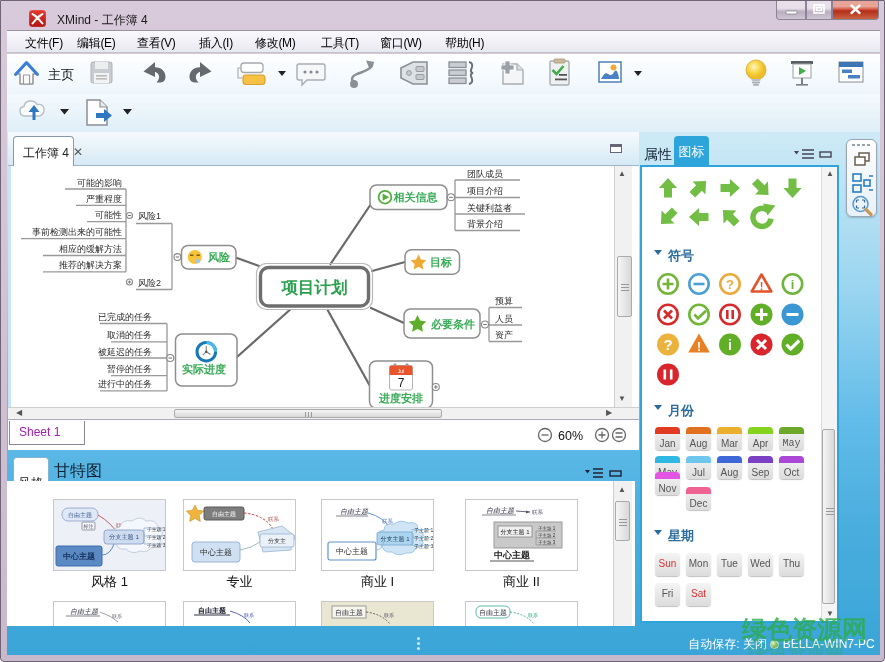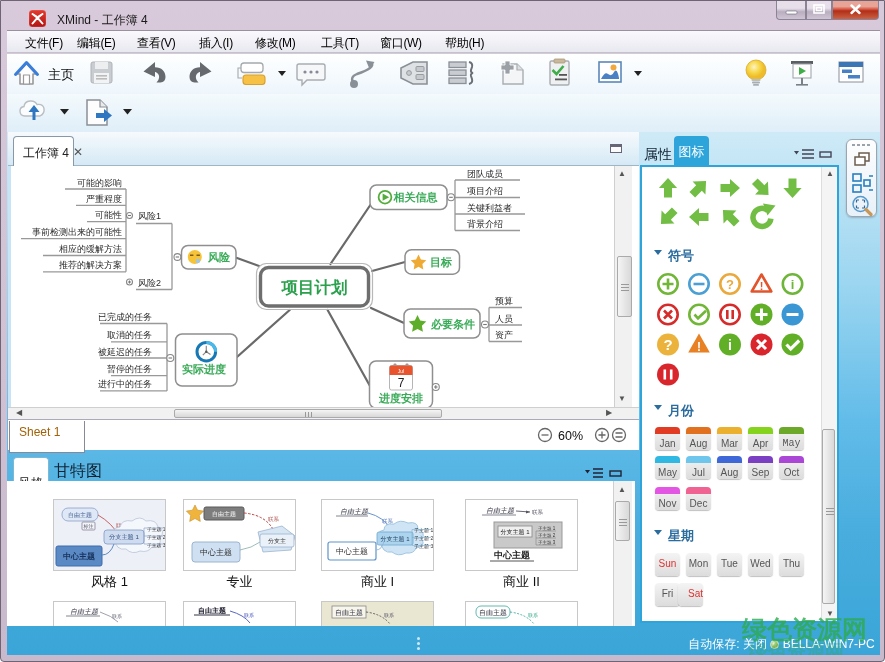--- a/index.html
+++ b/index.html
@@ -31,21 +31,21 @@
 
 #vsb { position:absolute; left:606px; top:34px; width:18px; height:241px; background:#f1f1f1; border-left:1px solid #cfcfcf; }
 
 #hsb { position:absolute; left:0; top:275px; width:631px; height:12px; background:#f1f1f1; border-top:1px solid #cfcfcf; }
 .sbarrow { position:absolute; font-size:8px; color:#555; }
 .sbthumbv { position:absolute; width:15px; background:linear-gradient(90deg,#f5f5f5,#d8d8d8); border:1px solid #aaa; border-radius:2px; }
 .sbthumbv::after { content:""; position:absolute; left:3px; top:45%; width:8px; height:1px; background:#999; box-shadow:0 3px 0 #999,0 6px 0 #999; }
 .sbthumbh { position:absolute; height:9px; background:linear-gradient(#f5f5f5,#d8d8d8); border:1px solid #aaa; border-radius:2px; }
 .sbthumbh::after { content:""; position:absolute; left:49%; top:2px; width:1px; height:5px; background:#999; box-shadow:3px 0 0 #999,6px 0 0 #999; }
 #sheetbar { position:absolute; left:0; top:287px; width:631px; height:31px; background:#fff; border-top:1px solid #aab; }
-#sheettab { position:absolute; left:1px; top:1px; width:76px; height:32px; background:#fff; border:1px solid #889; border-top:none; font-size:12px; color:#a16207; padding:4px 0 0 9px; }
+#sheettab { position:absolute; left:1px; top:1px; width:76px; height:24px; background:#fff; border:1px solid #889; border-top:none; font-size:12px; color:#a21caf; padding:4px 0 0 9px; }
 
 #bp-tabs { position:absolute; left:0px; top:319px; width:633px; height:30px; }
 #bp-tab1 { position:absolute; left:6px; top:6px; width:36px; height:24px; background:#fff; border:1px solid #7fb6d4; border-bottom:none; border-radius:4px 4px 0 0; font-size:12.5px; color:#222; text-align:center; padding-top:17px; }
 #bp-tab2 { position:absolute; left:47px; top:10px; font-size:16px; color:#123; }
 #bp-body { position:absolute; left:0px; top:349px; width:628px; height:145px; background:#fff; }
 .card { position:absolute; width:113px; height:72px; background:#fff; border:1px solid #c8c8c8; }
 .cardlabel { position:absolute; font-size:13px; color:#111; text-align:center; width:113px; }
 
 #rp { position:absolute; left:633px; top:0px; width:210px; height:491px; }
 #rp-tab1 { position:absolute; left:4px; top:14px; font-size:14px; color:#123; }
@@ -631,21 +631,21 @@
             <b>Aug</b>
           </div>
         <div class="tag" style="left:106px;top:289px;">
             <i style="background:#7b3fc4"></i>
             <b>Sep</b>
           </div>
         <div class="tag" style="left:137px;top:289px;">
             <i style="background:#ab47d6"></i>
             <b>Oct</b>
           </div>
-        <div class="tag" style="left:13px;top:320px;text-align:center;">
+        <div class="tag" style="left:13px;top:305px;text-align:center;">
             <i style="background:#e356e3"></i>
             <b>Nov</b>
           </div>
         <div class="tag" style="left:44px;top:320px;">
             <i style="background:#f06292"></i>
             <b>Dec</b>
           </div>
         <div class="sechdr" style="left:12px;top:360px;">星期</div>
         <div class="tag flat" style="left:13px;top:386px;">
             <b style="color:#d33">Sun</b>
@@ -658,21 +658,21 @@
           </div>
         <div class="tag flat" style="left:106px;top:386px;">
             <b>Wed</b>
           </div>
         <div class="tag flat" style="left:137px;top:386px;">
             <b>Thu</b>
           </div>
         <div class="tag flat" style="left:13px;top:416px;">
             <b>Fri</b>
           </div>
-        <div class="tag flat" style="left:36px;top:416px;text-align:right;">
+        <div class="tag flat" style="left:44px;top:416px;">
             <b style="color:#d33">Sat</b>
           </div>
         <div id="rp-scroll">
           <div class="sbarrow" style="left:4px;top:2px;">▲</div>
           <div class="sbarrow" style="left:4px;top:442px;">▼</div>
           <div class="sbthumbv" style="left:0px;top:262px;height:175px;width:13px;"></div>
         </div>
       </div>
     </div>
     <div id="minitb">

